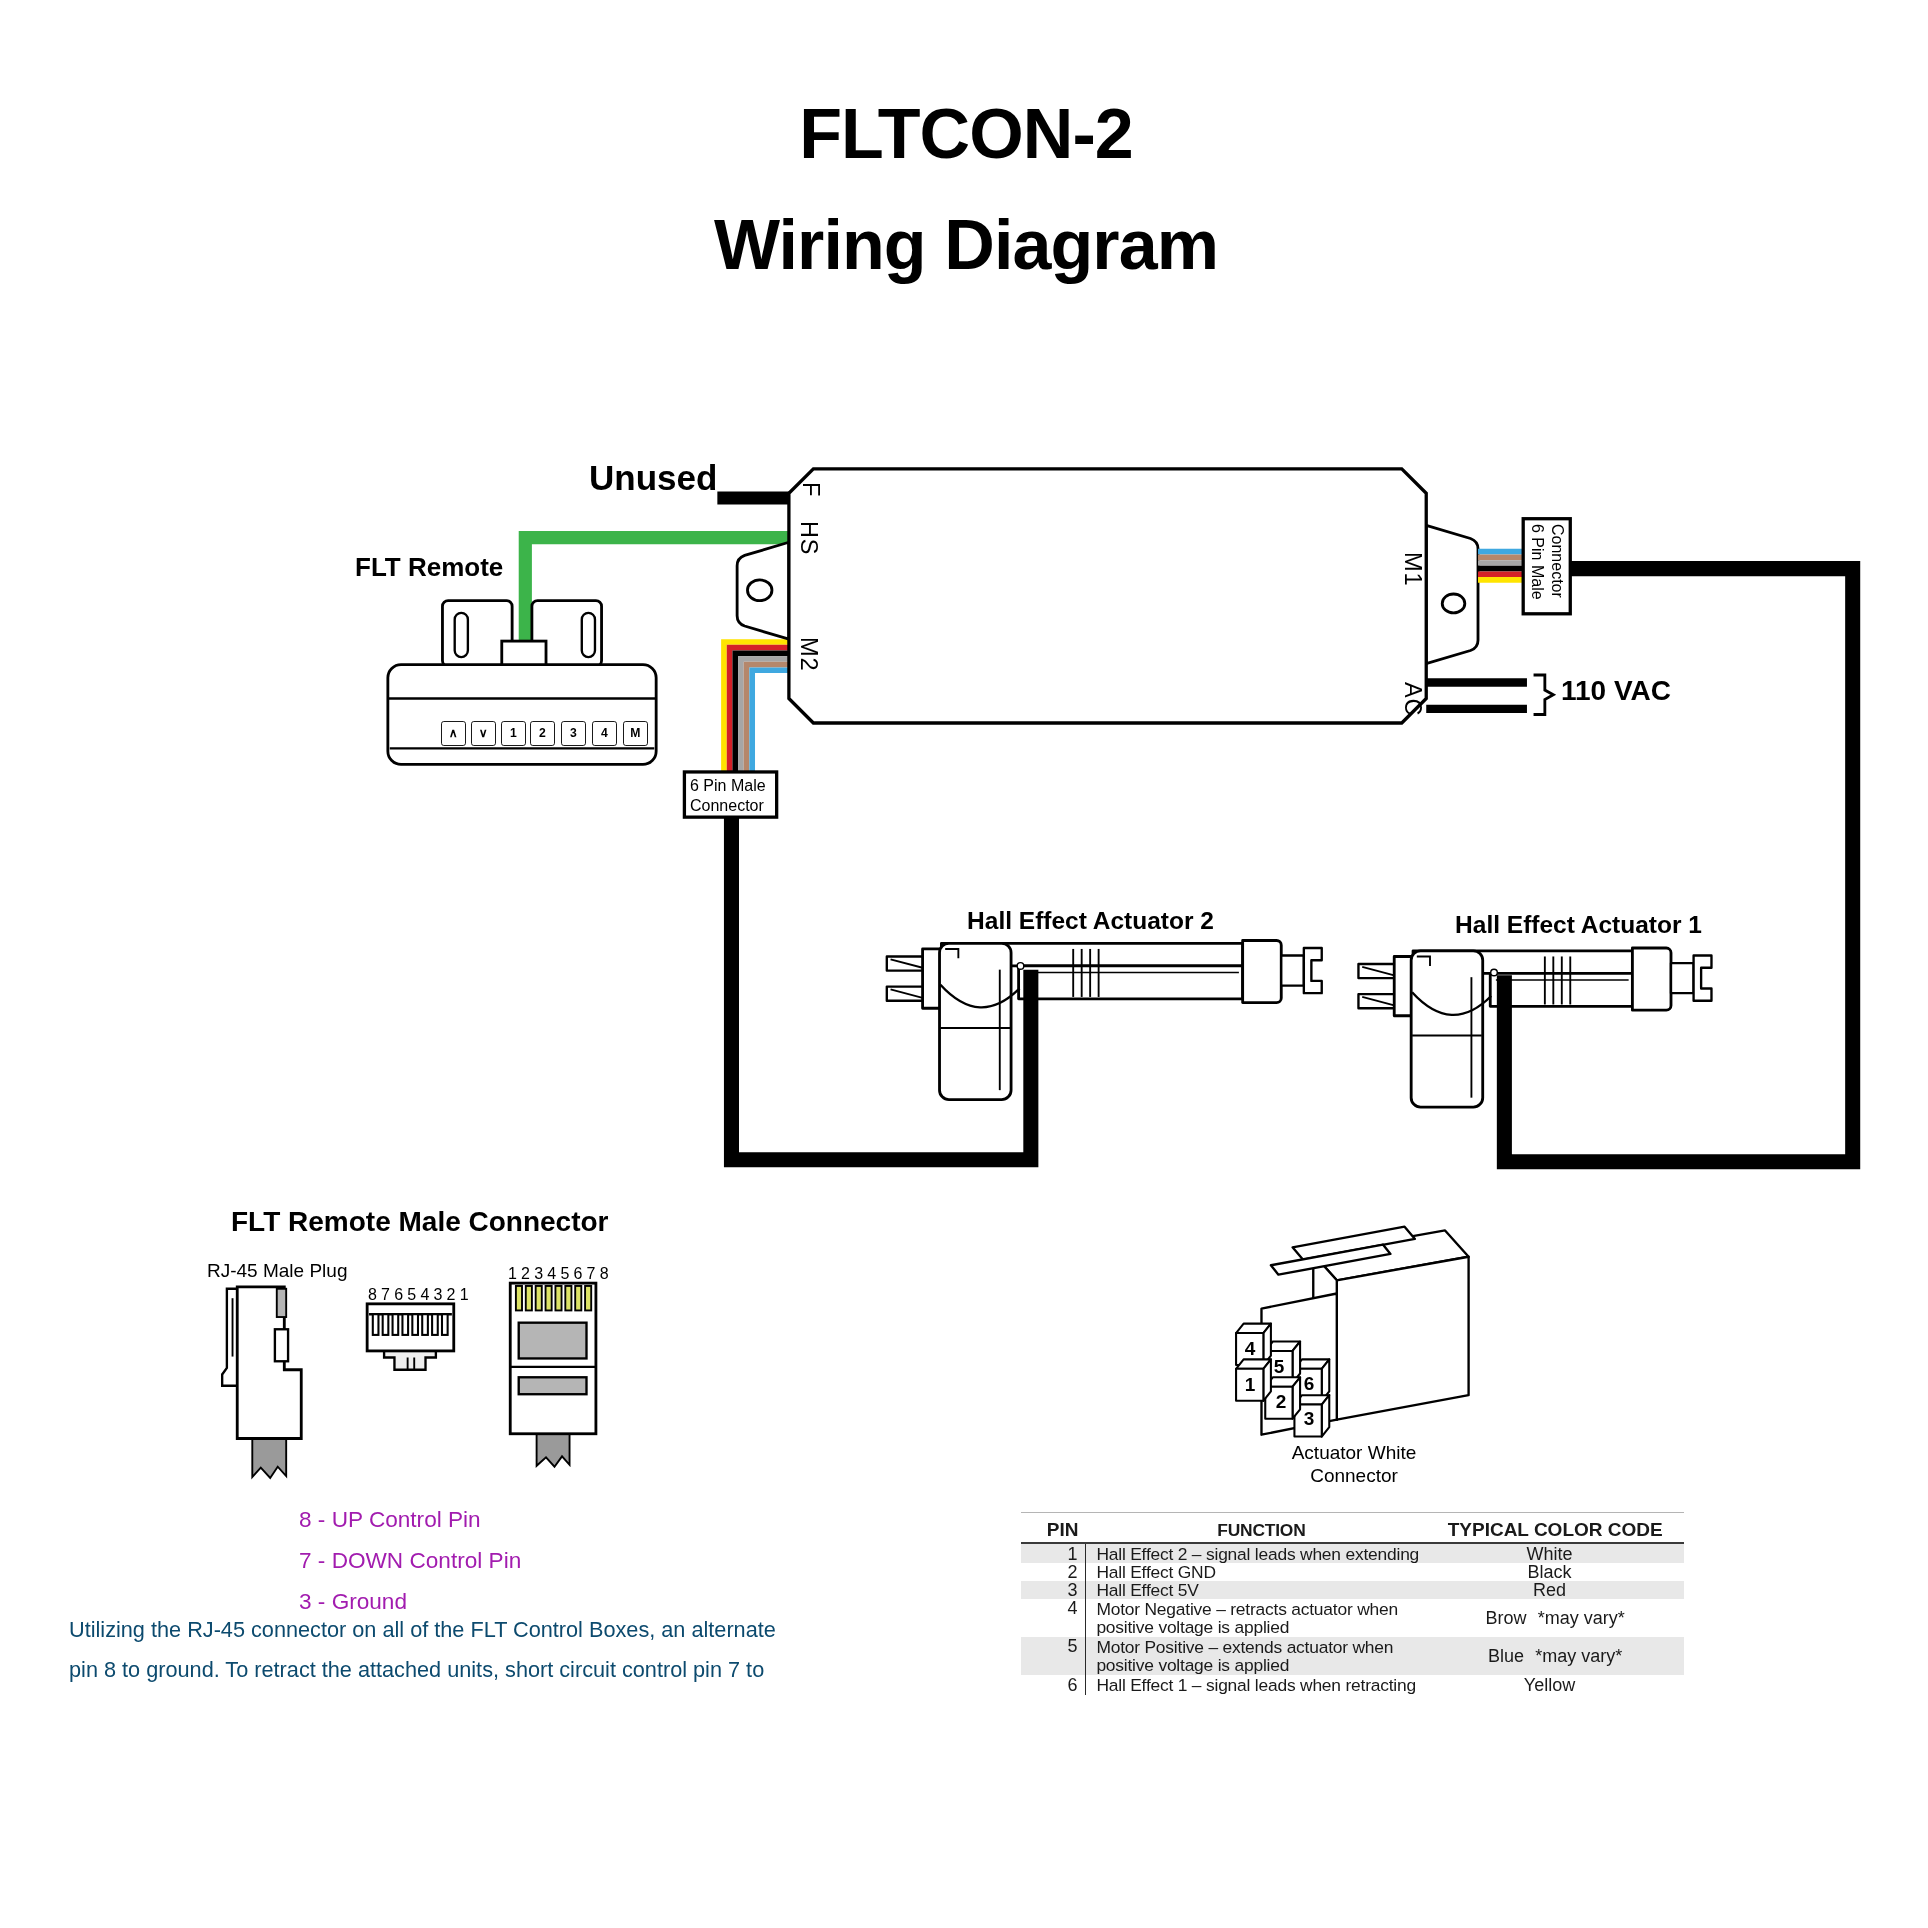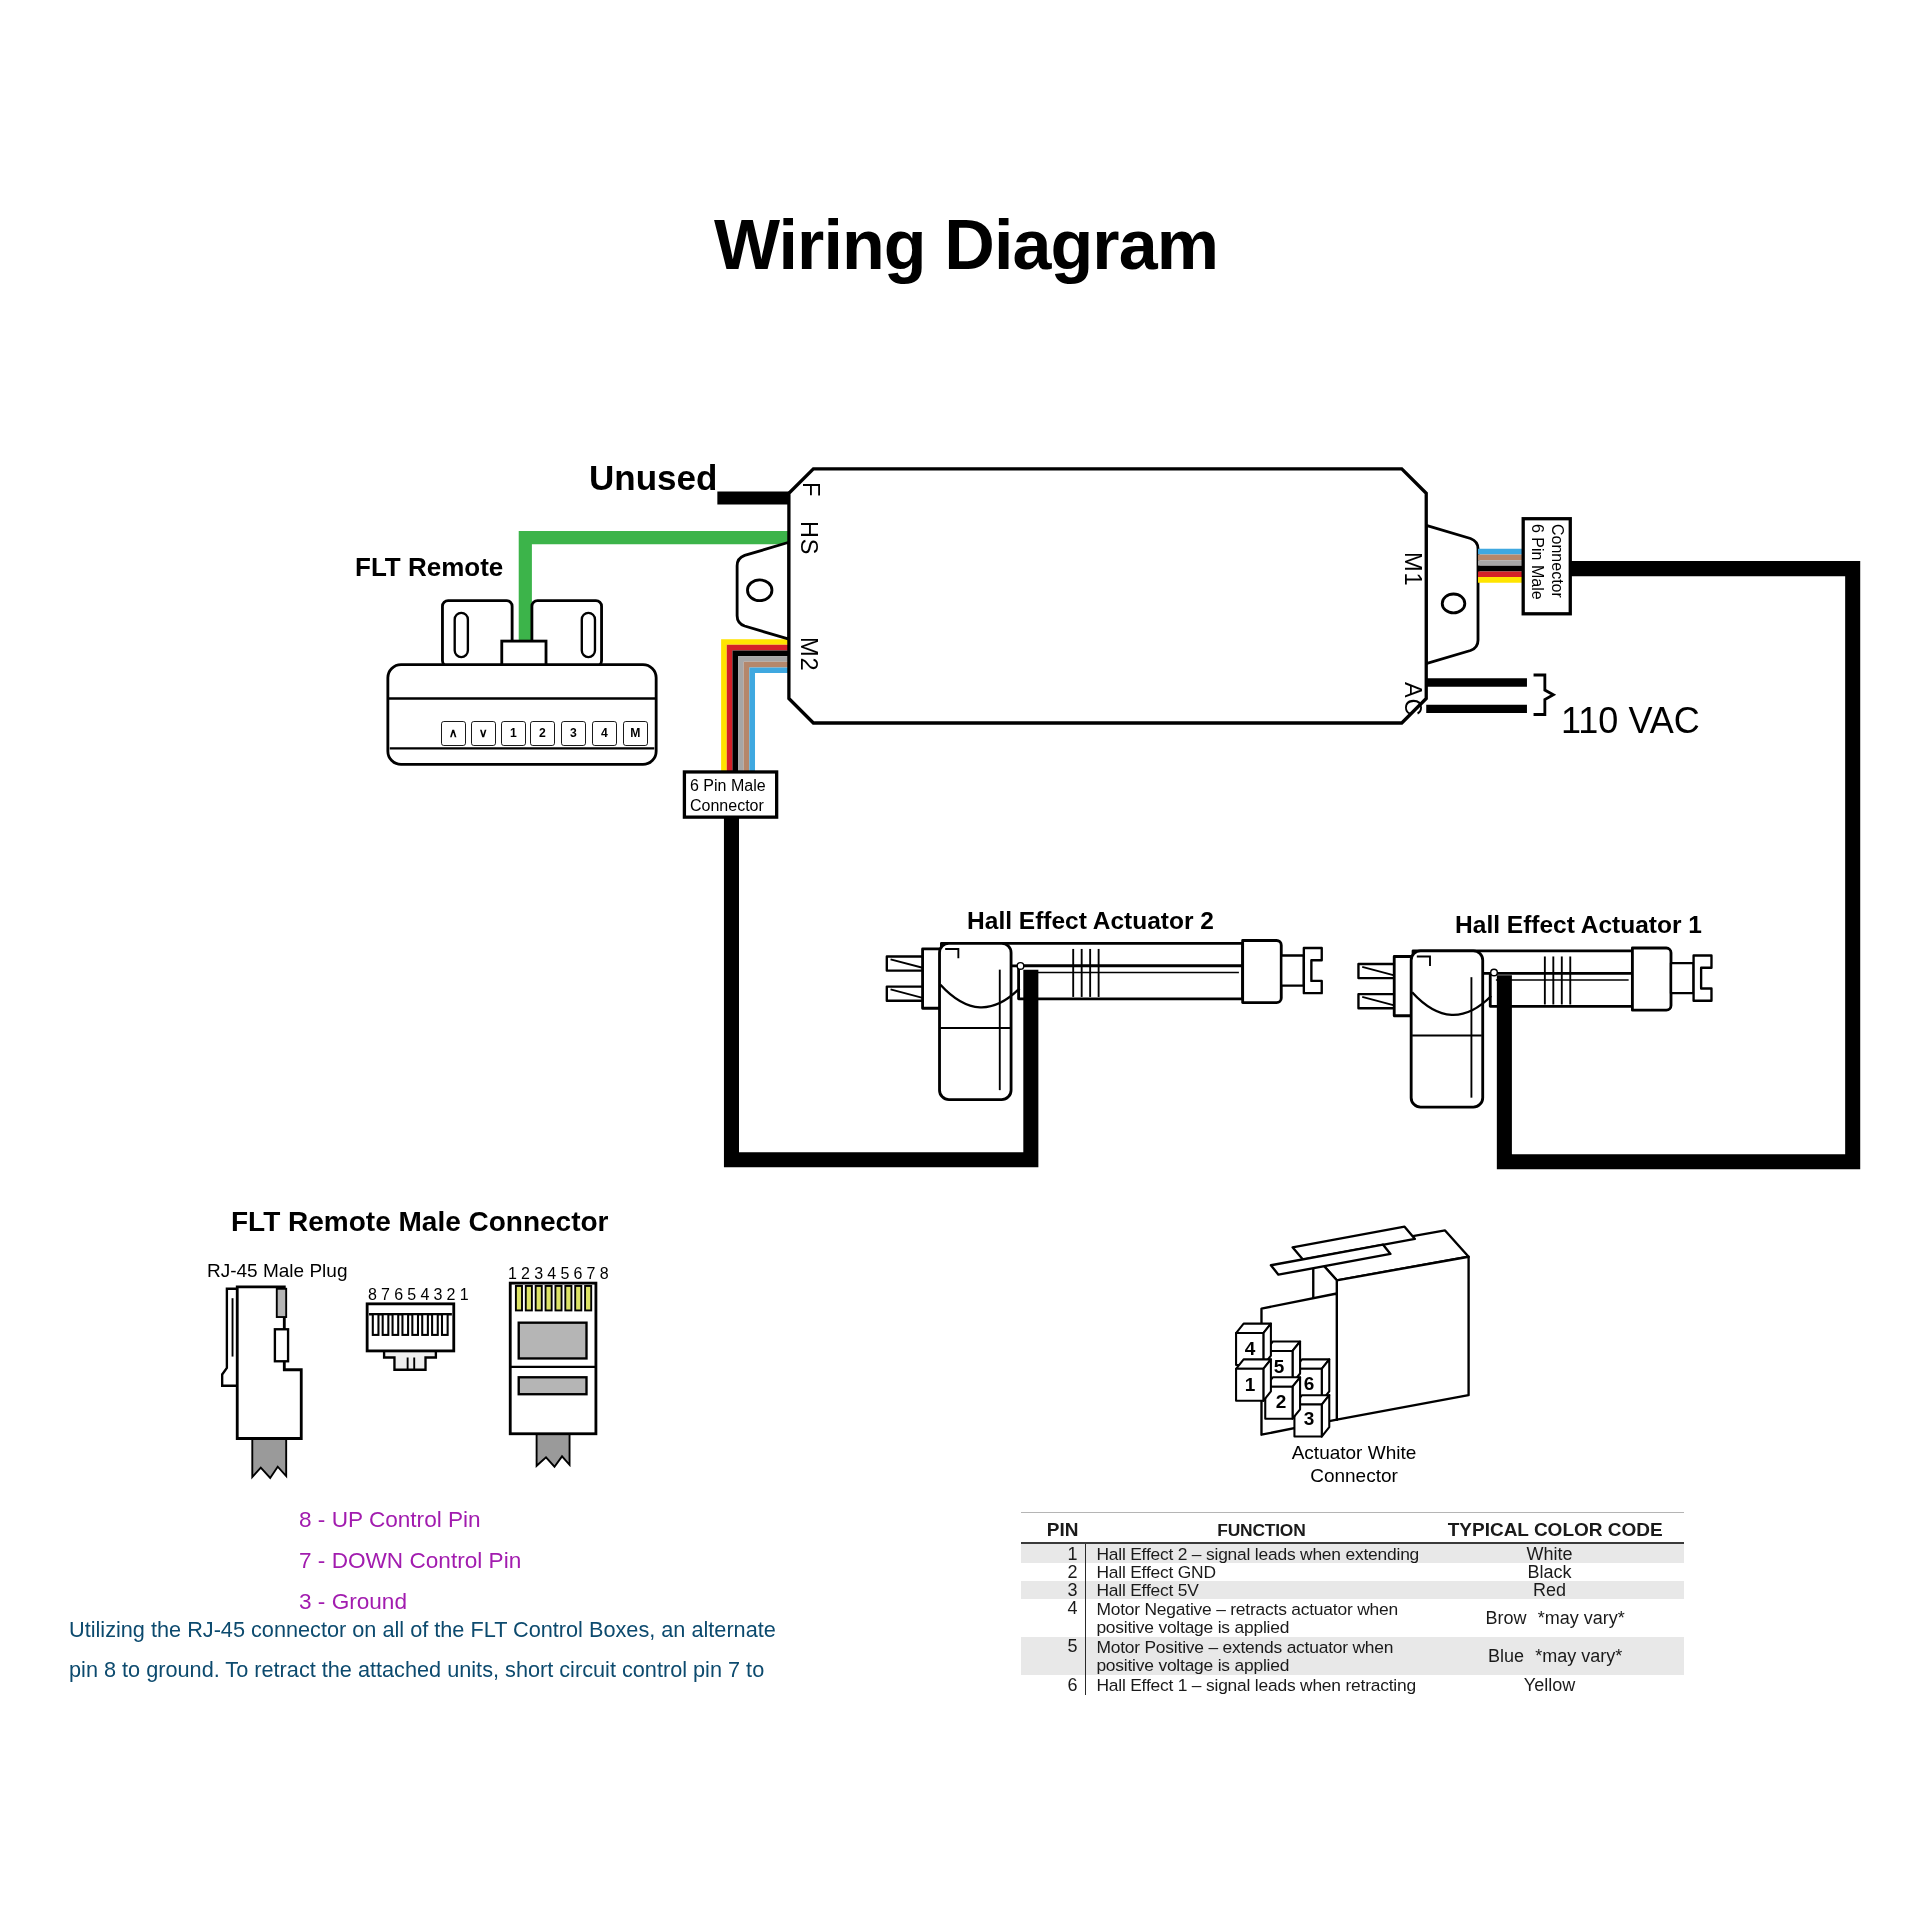--- a/index.html
+++ b/index.html
@@ -212,32 +212,33 @@
           <polygon points="1313,1416 1342,1416 1350,1406 1321,1406" fill="#fff" stroke="#000" stroke-width="2.2"></polygon>
           <polygon points="1342,1416 1350,1406 1350,1440 1342,1450" fill="#fff" stroke="#000" stroke-width="2.2"></polygon>
           <rect x="1313" y="1416" width="29" height="34" fill="#fff" stroke="#000" stroke-width="2.2"></rect>
           <polygon points="1313,1454 1342,1454 1350,1444 1321,1444" fill="#fff" stroke="#000" stroke-width="2.2"></polygon>
           <polygon points="1342,1454 1350,1444 1350,1478 1342,1488" fill="#fff" stroke="#000" stroke-width="2.2"></polygon>
           <rect x="1313" y="1454" width="29" height="34" fill="#fff" stroke="#000" stroke-width="2.2"></rect>
         </g>
     </g>
   </svg>
 
+  <div class="abs ctr title" style="left:495px;top:94px;width:942px">FLTCON-2</div>
   <div class="abs ctr title" style="left:495px;top:205px;width:942px">Wiring Diagram</div>
 
   <div class="abs blab" style="left:589px;top:458px;font-size:35px">Unused</div>
   <div class="abs blab" style="left:355px;top:552px;font-size:26px">FLT Remote</div>
 
   <div class="abs vlabel portlab" style="left:797px;top:482px">F</div>
   <div class="abs vlabel portlab" style="left:795px;top:521px">HS</div>
   <div class="abs vlabel portlab" style="left:795px;top:637px">M2</div>
   <div class="abs vlabel portlab" style="left:1399px;top:552px">M1</div>
   <div class="abs vlabel portlab" style="left:1399px;top:682px">AC</div>
 
-  <div class="abs" style="left:1561px;top:700px;font-size:36px;font-weight:400">110 VAC</div>
+  <div class="abs" style="left:1561px;top:675px;font-size:28px;font-weight:700">110 VAC</div>
 
   <div>
     <div class="btn" style="left:441px;top:721px">∧</div>
     <div class="btn" style="left:471px;top:721px">∨</div>
     <div class="btn" style="left:501px;top:721px">1</div>
     <div class="btn" style="left:530px;top:721px">2</div>
     <div class="btn" style="left:561px;top:721px">3</div>
     <div class="btn" style="left:592px;top:721px">4</div>
     <div class="btn" style="left:623px;top:721px">M</div>
   </div>

